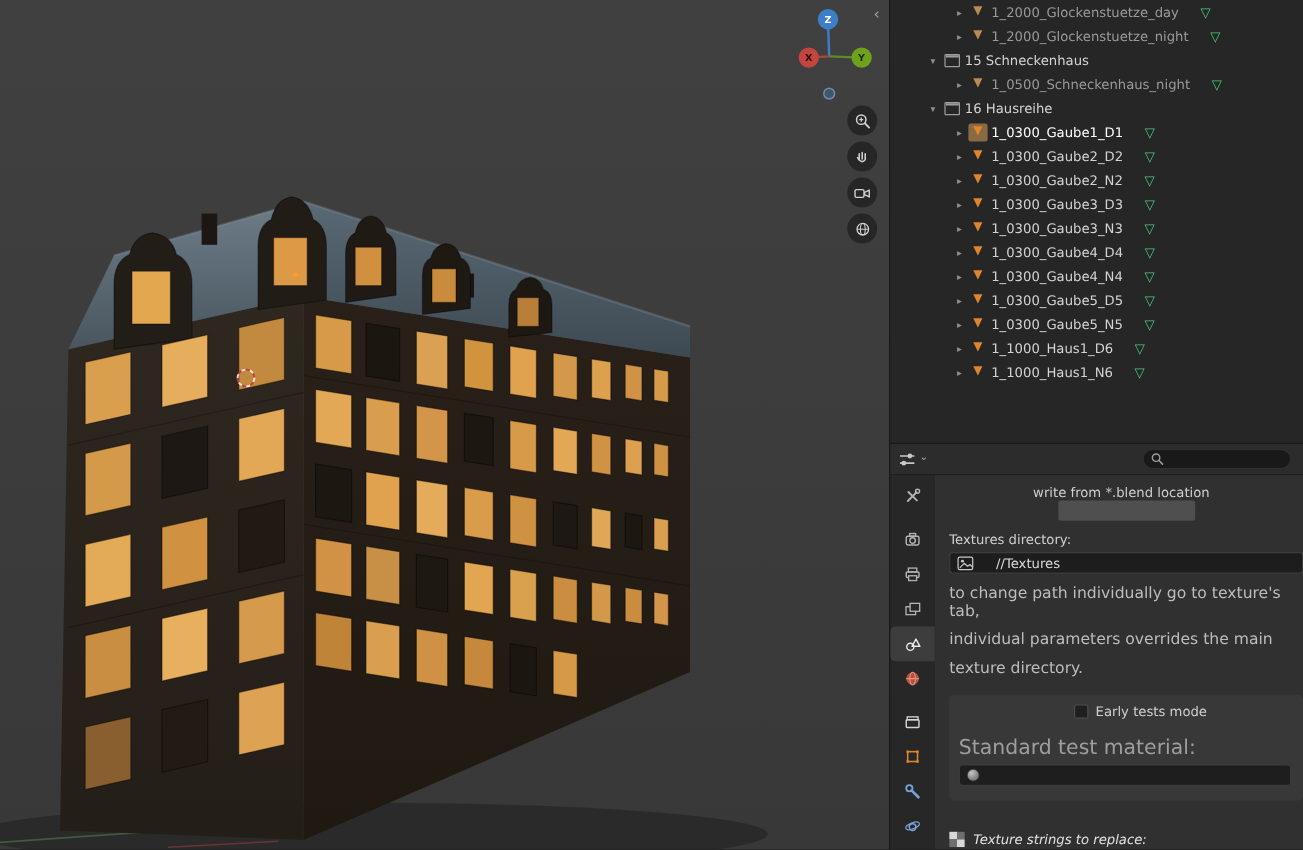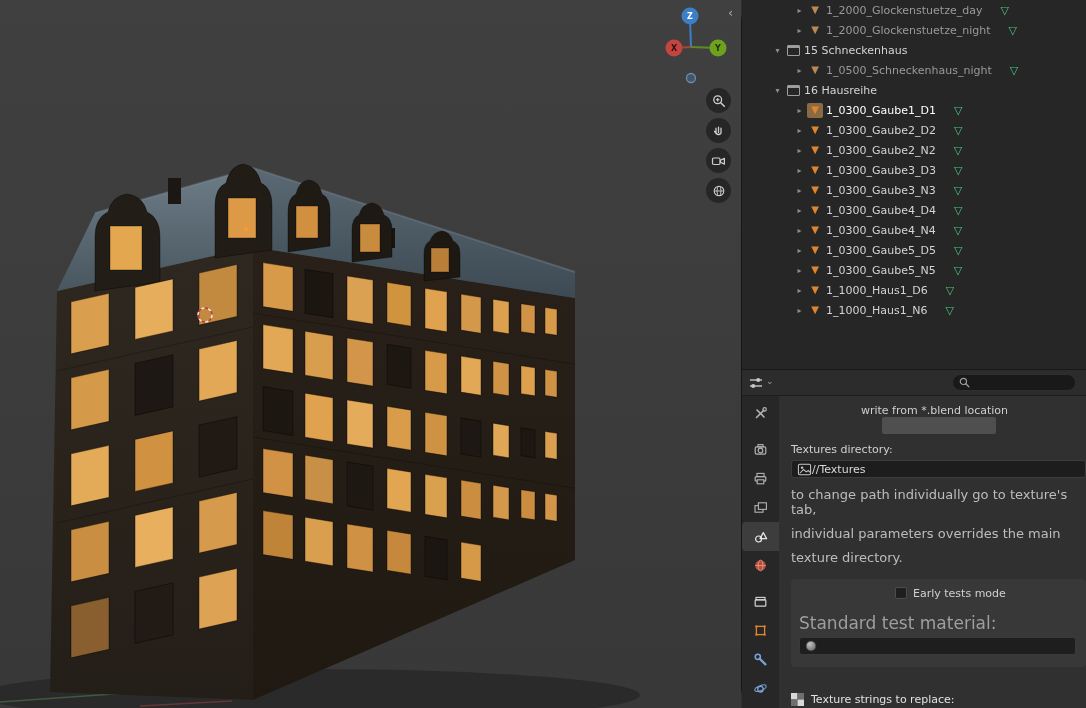--- a/index.html
+++ b/index.html
@@ -11,21 +11,21 @@
   .viewport { position:absolute; left:0; top:0; width:741px; height:708px; background:#3b3b3b; }
   .viewport svg.scene { position:absolute; left:0; top:0; }
   .gizmo { position:absolute; left:656px; top:2px; width:80px; height:92px; }
   .vp-tools { position:absolute; left:706px; top:88px; display:flex; flex-direction:column; gap:5px; }
   .vp-btn { width:25px; height:25px; border-radius:50%; background:rgba(33,33,33,.82);
             display:flex; align-items:center; justify-content:center; }
   .region-collapse { position:absolute; left:728px; top:6px; color:#a6a6a6; font-size:13px; line-height:13px; }
 
   
   .right { position:absolute; left:741px; top:0; width:345px; height:708px; background:#282828;
-           border-left:1px solid #161616;border-radius:21px; }
+           border-left:1px solid #161616; }
 
   
   .outliner { position:relative; width:100%; height:370px; background:#262626; overflow:hidden;
               border-bottom:1px solid #191919; padding-top:0; }
   .o-row { display:flex; align-items:center; height:20px; white-space:nowrap; }
   .o-row.lvl1 { padding-left:28px; }
   .o-row.lvl2 { padding-left:50px; }
   .arrow { width:15px; text-align:center; font-size:8px; color:#8f8f8f; flex:none; }
   .arrow-r .arrow::before { content:"\25B8"; }
   .arrow-d .arrow::before { content:"\25BE"; }
@@ -57,31 +57,31 @@
   .tabstrip { width:37px; background:#272727; padding-top:3px; flex:none; }
   .tab { width:37px; height:29px; display:flex; align-items:center; justify-content:center; }
   .tab.gap { margin-top:7px; }
   .tab.active { background:#3d3d3d; border-radius:4px 0 0 4px; }
   .props-content { flex:1; background:#303030; padding:8px 0 0 12px; overflow:hidden; position:relative; }
   .p-row { display:flex; align-items:center;flex-direction:column; }
   .lbl-right { flex:1; text-align:right; color:#cfcfcf; font-size:11px; margin-right:8px; white-space:nowrap; }
   .field-gray { width:114px; height:17px; background:#4f4f4f; border-radius:2px; flex:none; }
   .p-label { color:#d0d0d0; font-size:11px; margin-top:9px; }
   .path-field { margin-top:4px; margin-right:0; height:18px; background:#1d1d1d; border:1px solid #3c3c3c;
-                border-radius:3px; display:flex; align-items:center; padding:0 5px; gap:0; }
+                border-radius:3px; display:flex; align-items:center; padding:0 5px; gap:18px; }
   .path-field span { color:#dadada; font-size:11px; }
   .note { color:#bdbdbd; font-size:13px; margin-top:9px; }
   .subpanel { margin-top:14px; margin-right:0; background:#383838; border-radius:4px; padding:8px 10px 12px 8px; }
   .chk-row { display:flex; align-items:flex-start; margin-left:96px; white-space:nowrap; }
   .checkbox { width:12px; height:12px; background:#1f1f1f; border:1px solid #4c4c4c; border-radius:2px; flex:none; }
   .chk-row span { color:#d0d0d0; font-size:11px; margin-left:6px; }
   .muted { color:#9e9e9e; font-size:17px; margin-top:13px; }
   .mat-field { margin-top:4px; height:18px; background:#1e1e1e; border:1px solid #3a3a3a; border-radius:3px;
                display:flex; align-items:center; padding:0 4px; }
-  .strings-row { display:flex; align-items:flex-start; gap:7px; margin-top:26px; padding-top:0; }
+  .strings-row { display:flex; align-items:flex-start; gap:7px; margin-top:26px; padding-top:0;font-style:italic; }
   .strings-row span { color:#e2e2e2; font-size:11px; }
   .big-field { margin-top:10px; height:30px; background:#232323; border:1px solid #3a3a3a; border-radius:3px; }
 </style>
 </head>
 <body>
 
 <div class="stage">
 
   <div class="viewport">
     <svg class="scene" width="741" height="708" viewBox="0 0 741 708">

